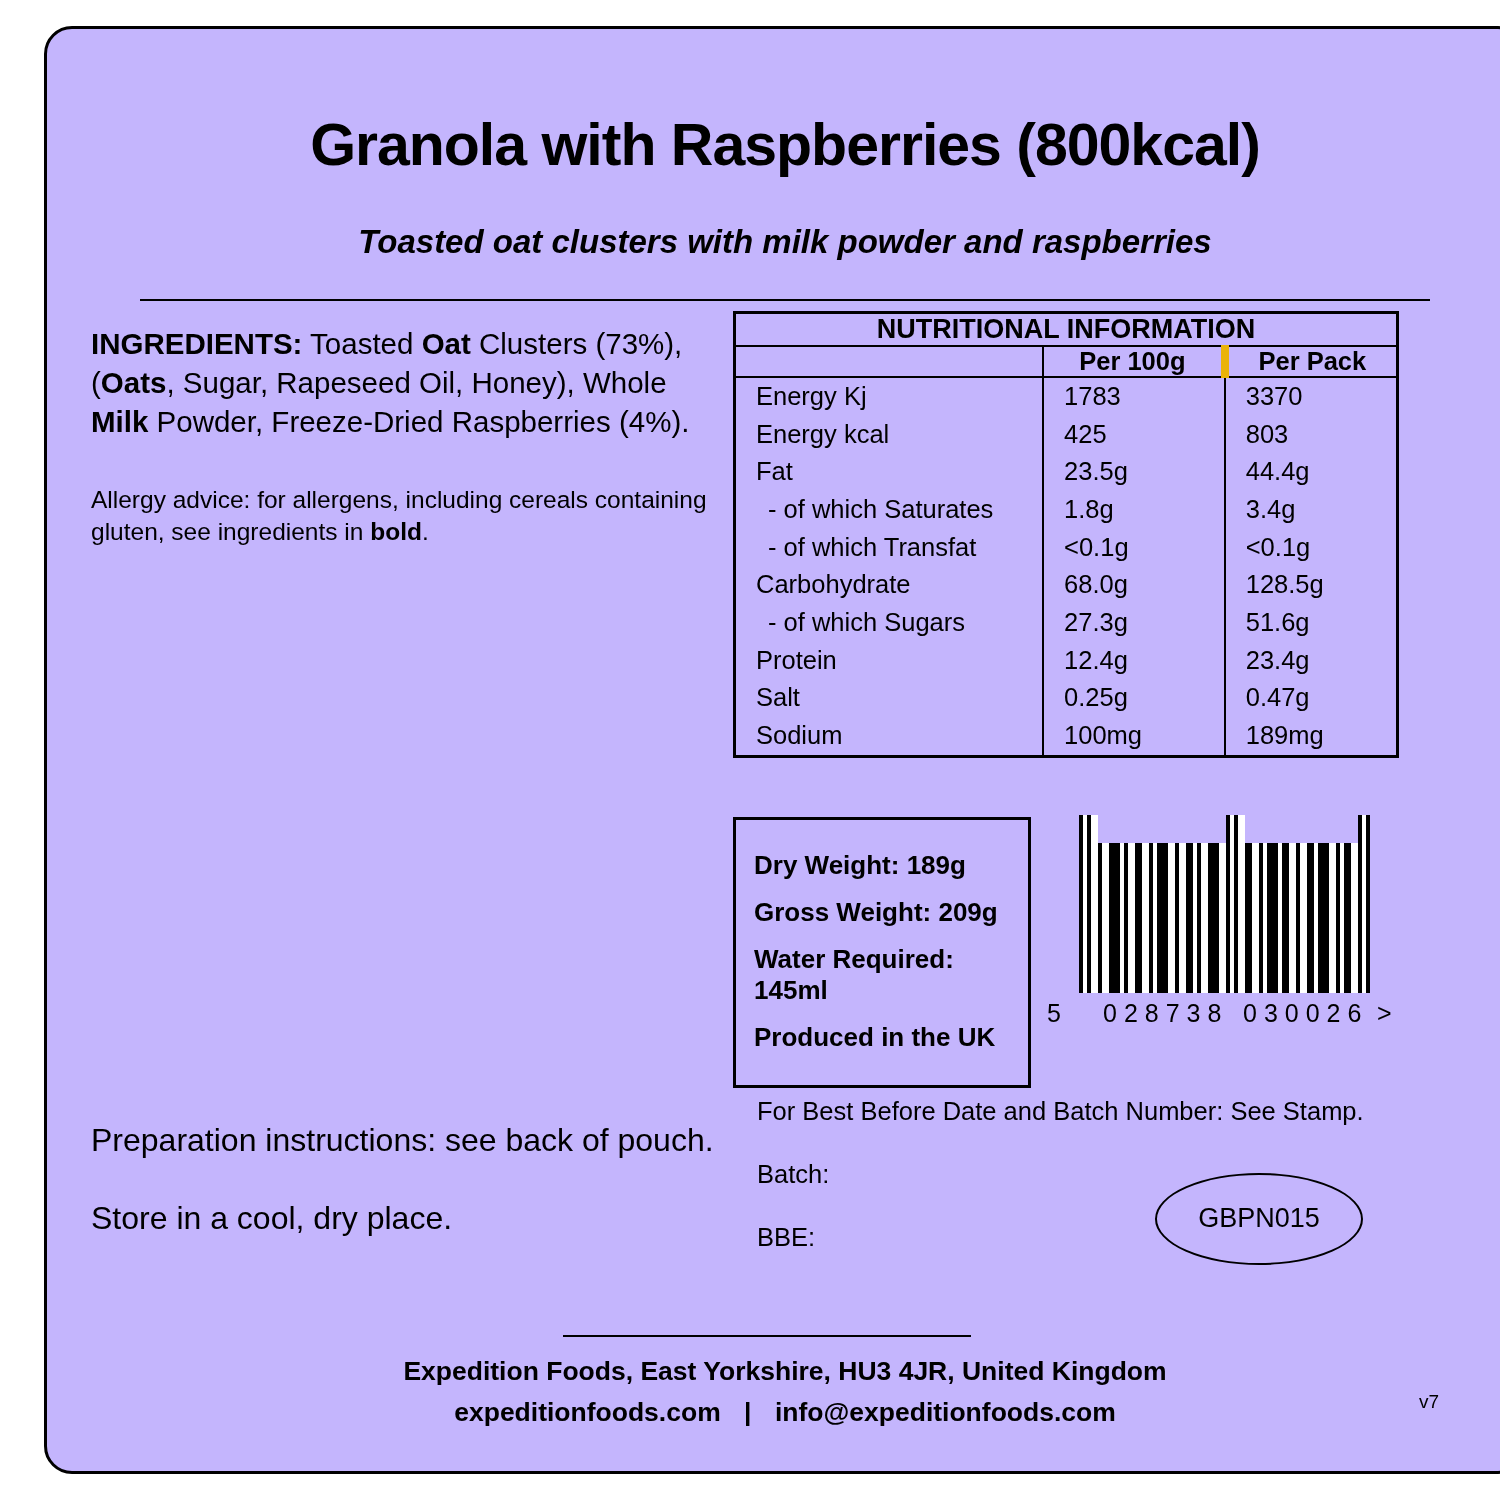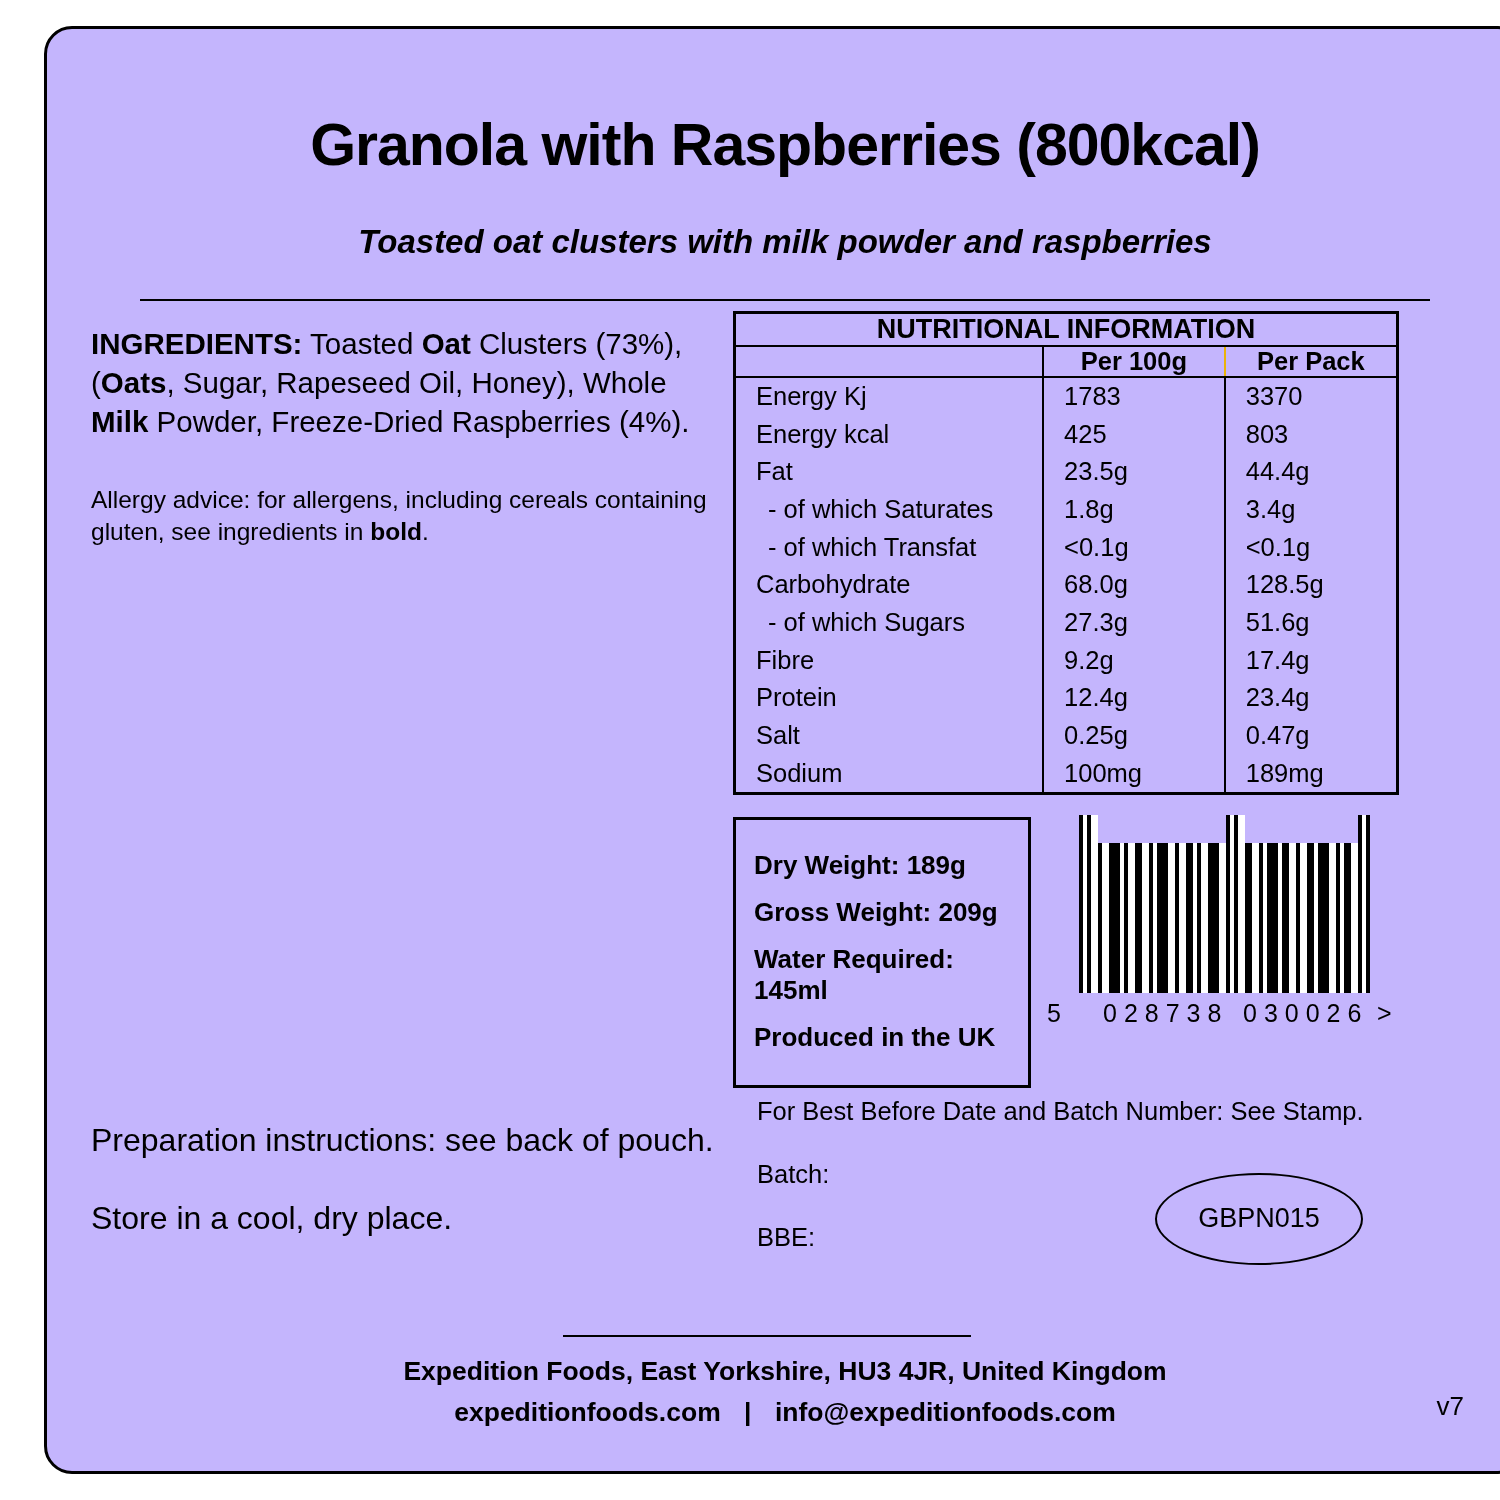--- a/index.html
+++ b/index.html
@@ -102,21 +102,21 @@
     padding: 7px 0 7px 0;
     border-bottom: 2px solid #000;
   }
   .nutri-head td {
     font-weight: bold;
     text-align: center;
     border-bottom: 2px solid #000;
     padding: 4px 0 5px 0;
   }
   .nutri-head td.c1 { border-right: 2px solid #000; }
-  .nutri-head td.c2 { border-right: 2px solid #eab308; }
+  .nutri-head td.c2 { border-right: 8px solid #eab308; }
   .nutri tbody td {
     padding: 2px 0 2px 0;
     line-height: 1.32;
   }
   .col-name { width: 310px; padding-left: 20px !important; border-right: 2px solid #000; }
   .col-100 { width: 182px; padding-left: 20px !important; border-right: 2px solid #000; }
   .col-pack { width: 170px; padding-left: 20px !important; margin-left: 24px; }
   .indent { padding-left: 32px !important; }
 
   
@@ -199,23 +199,23 @@
     left: 0;
     top: 1322px;
     width: 100%;
     text-align: center;
     font-size: 26.5px;
     font-weight: bold;
     line-height: 1.55;
   }
   .version {
     position: absolute;
-    right: 59px;
+    right: 84px;
     top: 1362px;
-    font-size: 26px;
+    font-size: 19px;
   }
 </style>
 </head>
 <body>
 
 <div class="label">
 
   <div class="title">Granola with Raspberries (800kcal)</div>
   <div class="subtitle">Toasted oat clusters with milk powder and raspberries</div>
   <div class="rule-top"></div>
@@ -278,25 +278,20 @@
               <td class="col-name">Carbohydrate</td>
               <td class="col-100">68.0g</td>
               <td class="col-pack">128.5g</td>
             </tr>
           <tr>
               <td class="col-name indent">- of which Sugars</td>
               <td class="col-100">27.3g</td>
               <td class="col-pack">51.6g</td>
             </tr>
           <tr>
-              <td class="col-name">Fibre</td>
-              <td class="col-100">9.2g</td>
-              <td class="col-pack">17.4g</td>
-            </tr>
-          <tr>
               <td class="col-name">Protein</td>
               <td class="col-100">12.4g</td>
               <td class="col-pack">23.4g</td>
             </tr>
           <tr>
               <td class="col-name">Salt</td>
               <td class="col-100">0.25g</td>
               <td class="col-pack">0.47g</td>
             </tr>
           <tr>

